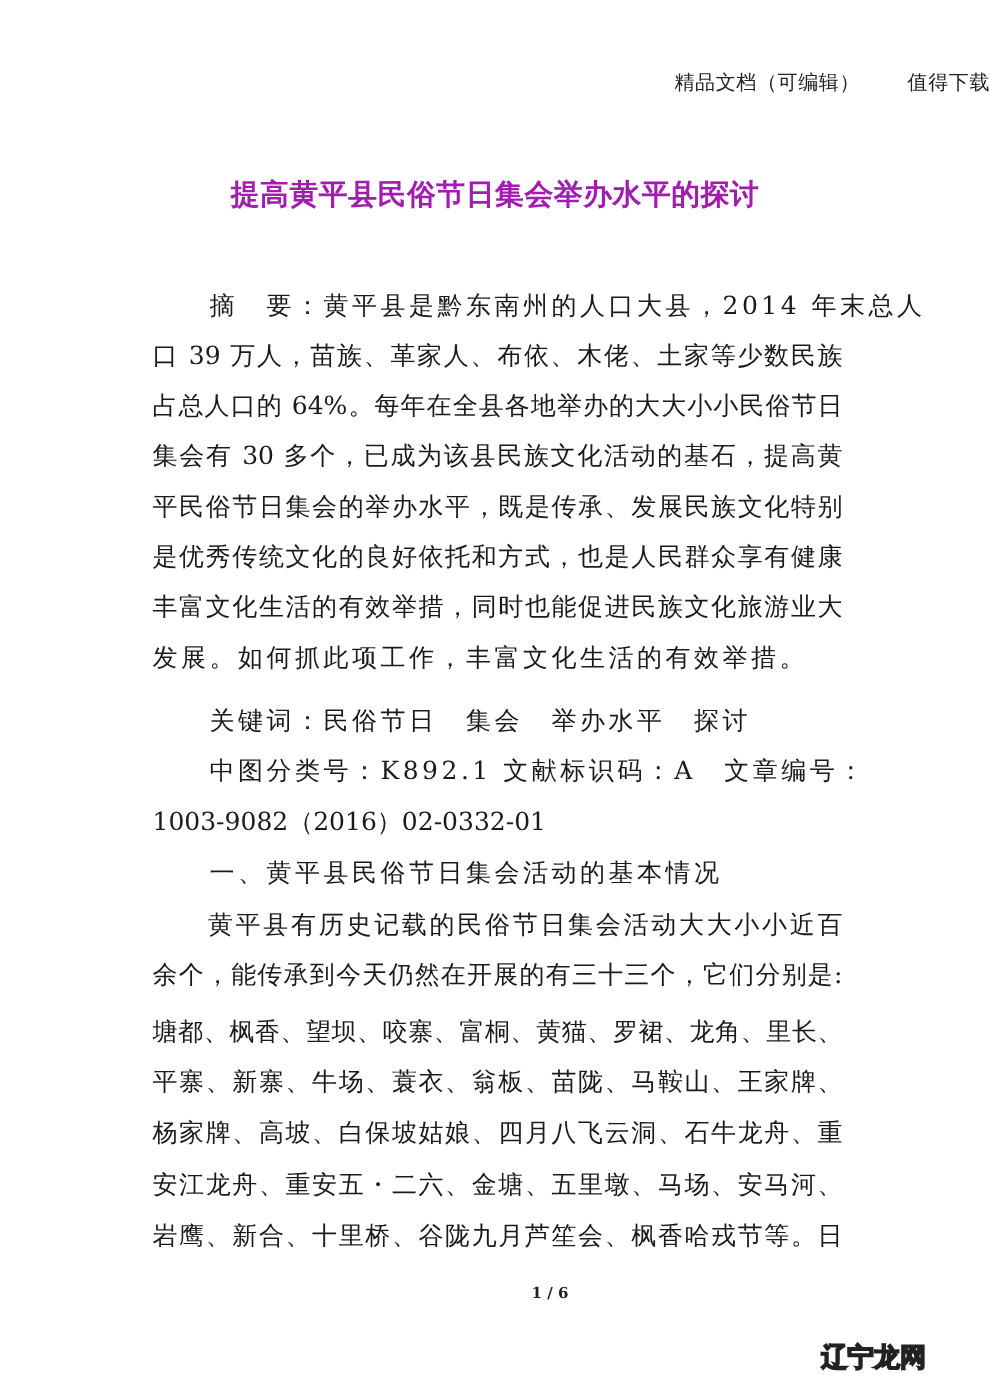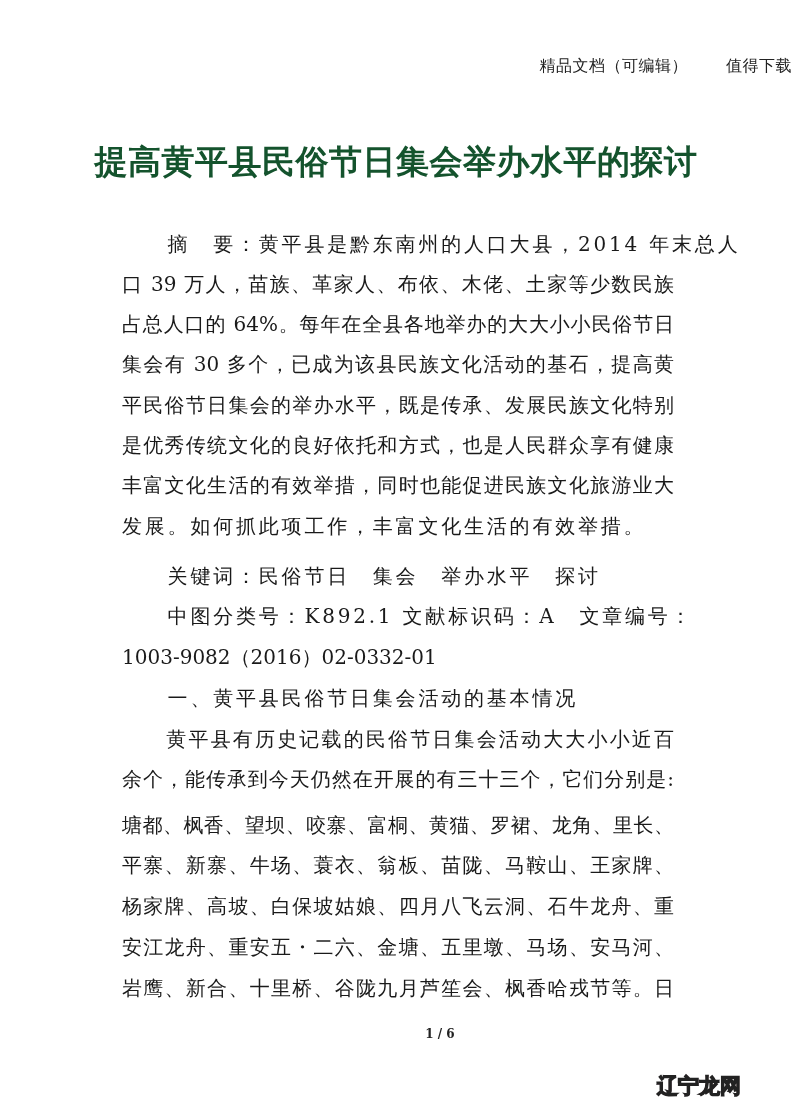--- a/index.html
+++ b/index.html
@@ -1,20 +1,20 @@
 <!DOCTYPE html>
 <html><head>
   <meta charset="utf-8">
   <style>
     html, body { margin: 0; padding: 0; background: #ffffff; }
     body { width: 792px; height: 1120px; position: relative; overflow: hidden; font-family: "DejaVu Serif", "Liberation Serif", serif; color: #1a1a1a; }
     .header { position: absolute; top: 56px; left: 0; width: 792px; text-align: right; font-size: 16px; color: #222; letter-spacing: 0.5px; }
     .header span { display: inline-block; }
     .header .gap { width: 38px; }
-    .title { position: absolute; top: 140px; left: 0; width: 792px; text-align: center; font-family: "DejaVu Sans", "Liberation Sans", sans-serif; font-weight: bold; font-size: 33px; color: #14532d; letter-spacing: 0.5px; }
+    .title { position: absolute; top: 140px; left: 0; width: 792px; text-align: center; font-family: "DejaVu Sans", "Liberation Sans", sans-serif; font-weight: bold; font-size: 23px; color: #a21caf; letter-spacing: 0.5px; }
     .line { position: absolute; left: 122px; width: 552px; font-size: 20px; line-height: 24px; height: 24px; white-space: nowrap; letter-spacing: 2.8px; color: #1a1a1a; }
     .line.justify { text-align: justify; text-align-last: justify; letter-spacing: 0; }
     .page-num { position: absolute; top: 1027px; left: 0; width: 792px; text-align: center; font-size: 12px; font-weight: bold; color: #222; padding-left: 44px; }
     .watermark { position: absolute; left: 657px; top: 1072px; font-family: "DejaVu Sans", "Liberation Sans", sans-serif; font-weight: bold; font-size: 21px; letter-spacing: 0px; }
     .watermark .w1 { color: #ec4899; -webkit-text-stroke: 1.2px #222; }
     .watermark .w2 { color: #b91c1c; -webkit-text-stroke: 1.2px #222; }
   </style>
 </head>
 <body>
 

